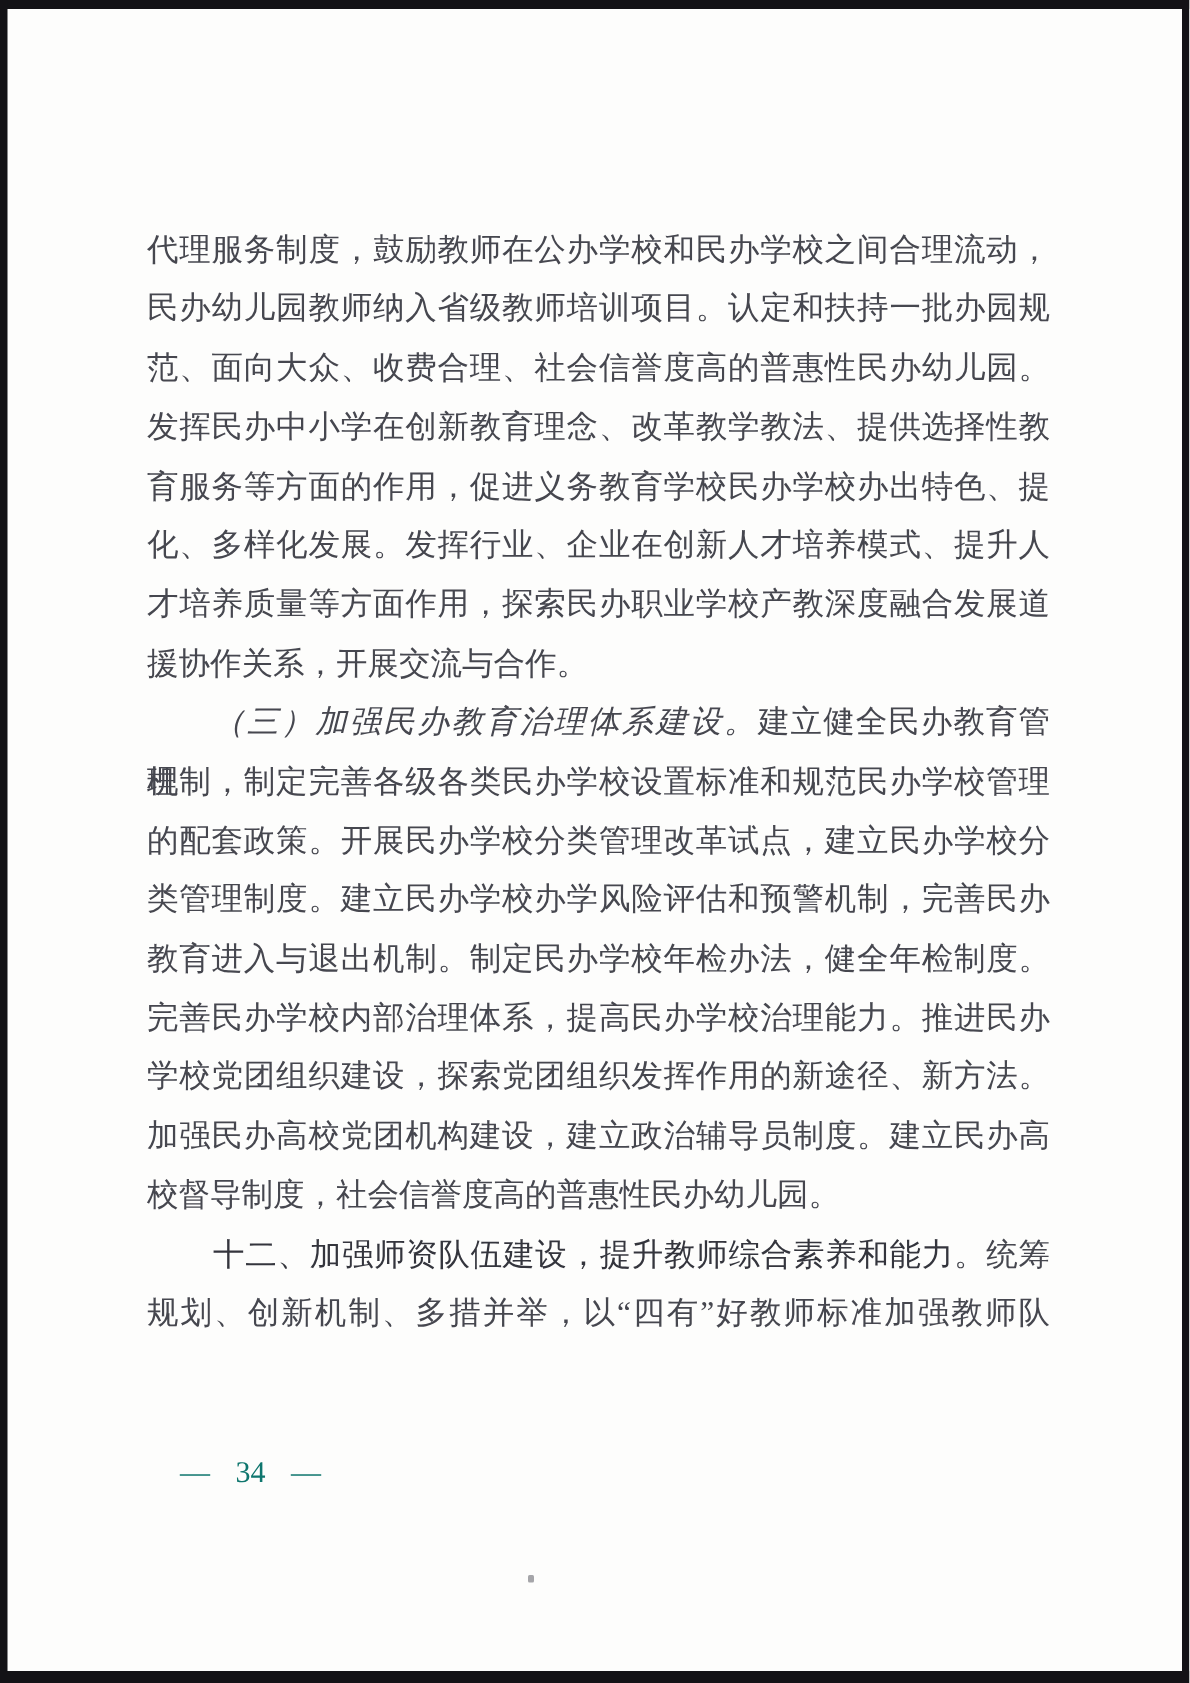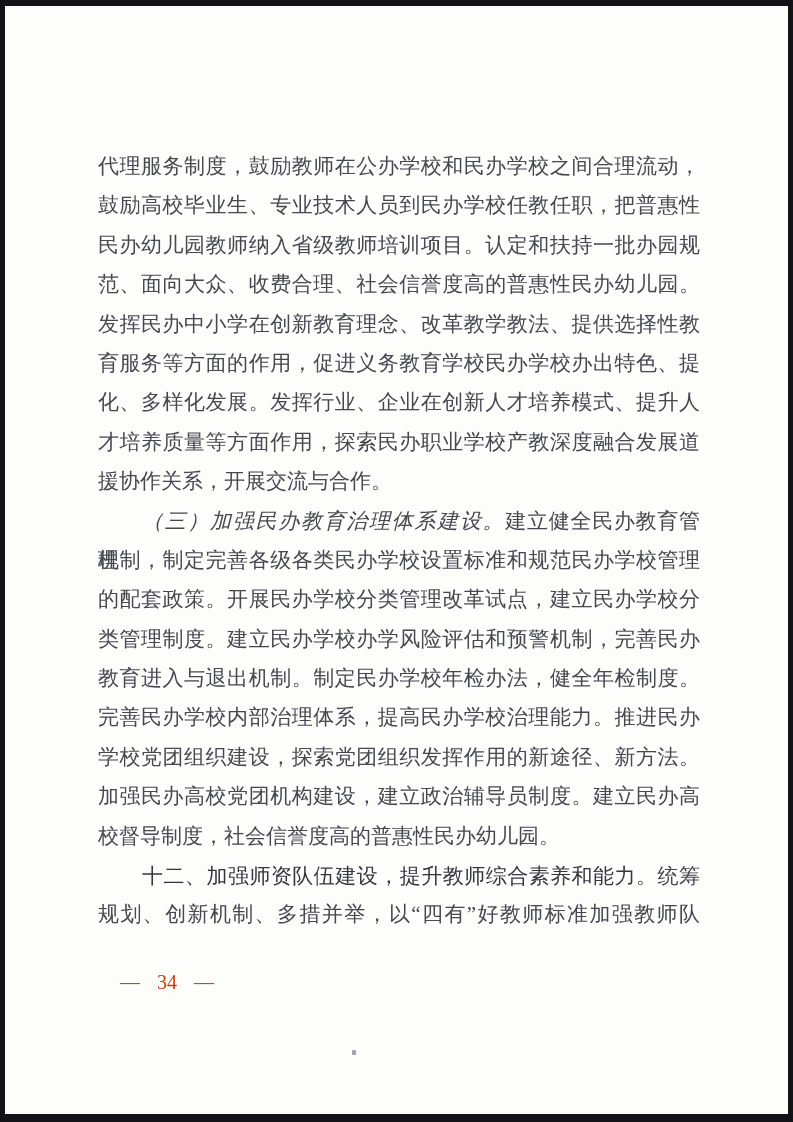--- a/index.html
+++ b/index.html
@@ -44,21 +44,21 @@
     font-family: "Liberation Sans", sans-serif;
     font-weight: 400;
     color: #34353d;
   }
 
   .footer {
     position: absolute;
     left: 120px;
     top: 971px;
     font-size: 20px;
-    color: #c2410c;
+    color: #0f766e;
     word-spacing: 12px;
     font-family: "Liberation Serif", serif;
   }
   .speck {
     position: absolute;
     left: 352px;
     top: 1050px;
     width: 4px;
     height: 5px;
     background: #8f8f93;
@@ -70,21 +70,20 @@
 <body>
 
 <div class="screen">
   <div class="scan-bar top"></div>
   <div class="scan-bar left"></div>
   <div class="scan-bar right"></div>
   <div class="scan-bar bottom"></div>
 
   <div class="text-block">
       <div class="line just"><span class="seg-fangsong">代理服务制度，鼓励教师在公办学校和民办学校之间合理流动，</span></div>
-      <div class="line just"><span class="seg-fangsong">鼓励高校毕业生、专业技术人员到民办学校任教任职，把普惠性</span></div>
       <div class="line just"><span class="seg-fangsong">民办幼儿园教师纳入省级教师培训项目。认定和扶持一批办园规</span></div>
       <div class="line just"><span class="seg-fangsong">范、面向大众、收费合理、社会信誉度高的普惠性民办幼儿园。</span></div>
       <div class="line just"><span class="seg-fangsong">发挥民办中小学在创新教育理念、改革教学教法、提供选择性教</span></div>
       <div class="line just"><span class="seg-fangsong">育服务等方面的作用，促进义务教育学校民办学校办出特色、提</span></div>
       <div class="line just"><span class="seg-fangsong">化、多样化发展。发挥行业、企业在创新人才培养模式、提升人</span></div>
       <div class="line just"><span class="seg-fangsong">才培养质量等方面作用，探索民办职业学校产教深度融合发展道</span></div>
       <div class="line"><span class="seg-fangsong">援协作关系，开展交流与合作。</span></div>
       <div class="line just ind"><span class="seg-kai">（三）加强民办教育治理体系建设。</span><span class="seg-fangsong">建立健全民办教育管理</span></div>
       <div class="line just"><span class="seg-fangsong">机制，制定完善各级各类民办学校设置标准和规范民办学校管理</span></div>
       <div class="line just"><span class="seg-fangsong">的配套政策。开展民办学校分类管理改革试点，建立民办学校分</span></div>

